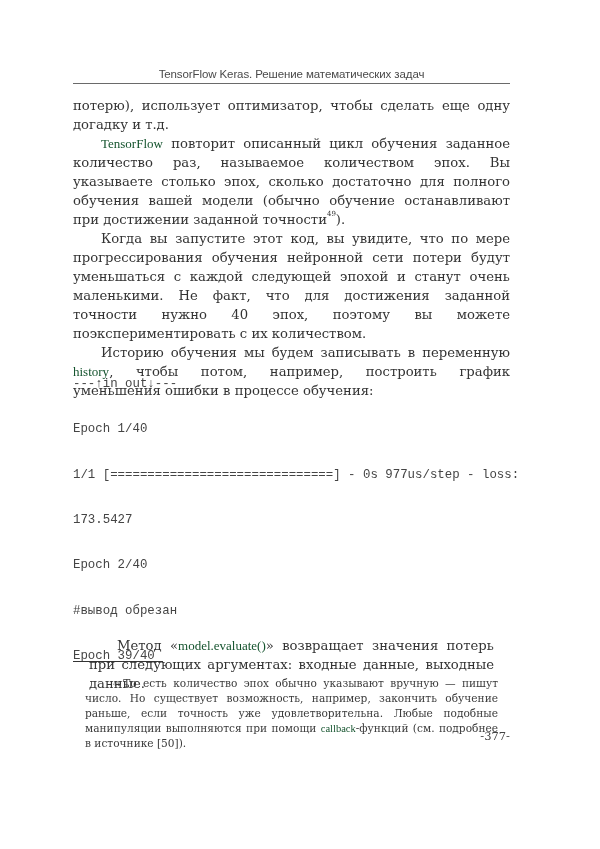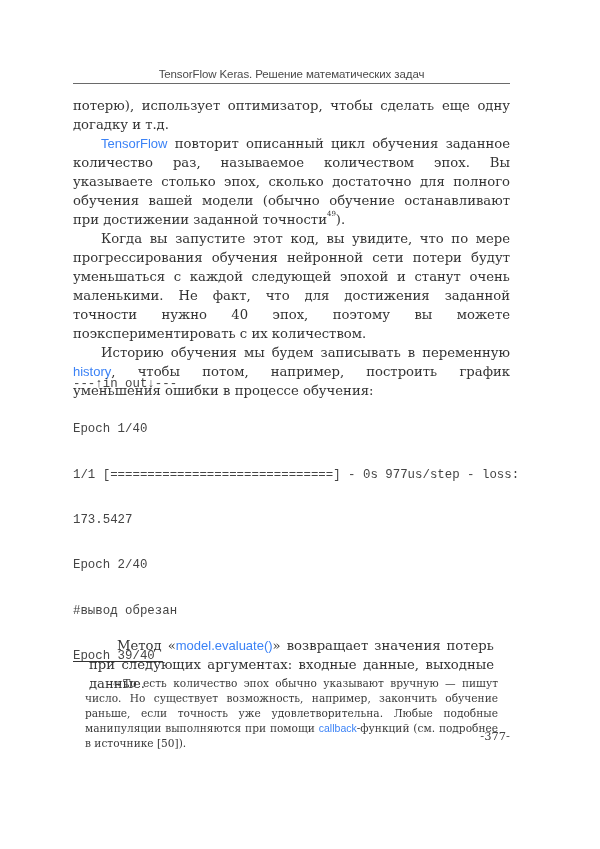--- a/index.html
+++ b/index.html
@@ -46,23 +46,23 @@
       text-align: justify;
       color: #333;
     }
     .body-text p {
       margin: 0;
     }
     .body-text p.indent {
       text-indent: 28px;
     }
     .mono {
-      font-family: Liberation Sans, sans-serif;
+      font-family: Liberation Serif, serif;
       font-size: 13px;
-      color: #3b82f6;
+      color: #14532d;
     }
     sup.fnref {
       font-size: 7px;
       vertical-align: top;
       line-height: 1;
       position: relative;
       top: 1px;
     }
     .code-block {
       position: absolute;

